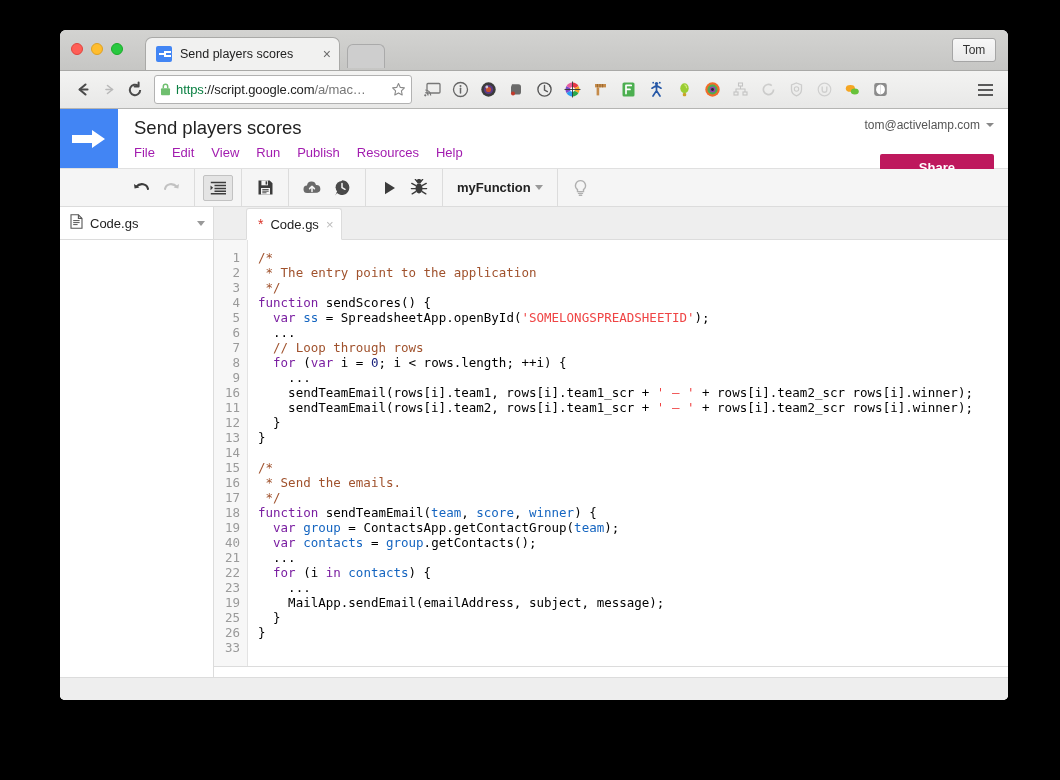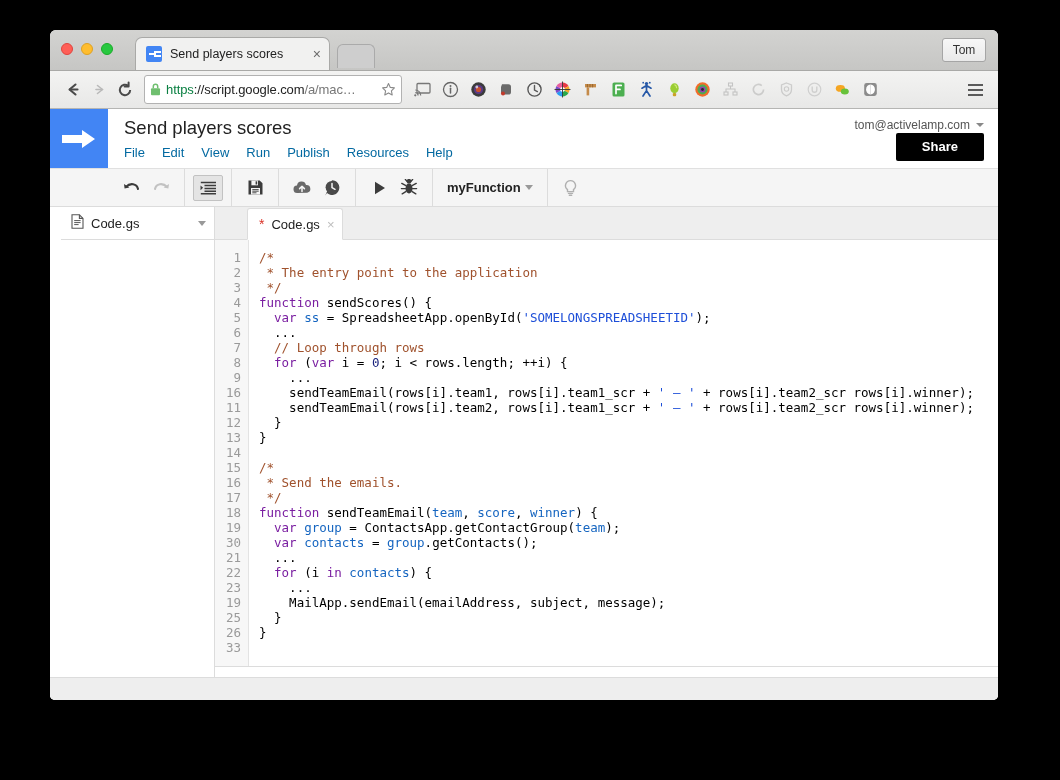--- a/index.html
+++ b/index.html
@@ -8,21 +8,21 @@
     background: #000000;
     width: 1060px;
     height: 780px;
     overflow: hidden;
     font-family: "Liberation Sans", sans-serif;
   }
 
   
   #window {
     position: absolute;
-    left: 50px;
+    left: 60px;
     top: 30px;
     width: 948px;
     height: 670px;
     background: #ffffff;
     border-radius: 6px 6px 5px 5px;
     overflow: hidden;
     box-shadow: 0 6px 30px rgba(0,0,0,0.55);
     display: flex;
     flex-direction: column;
   }
@@ -223,21 +223,21 @@
     line-height: 23px;
     white-space: nowrap;
   }
   #menubar {
     display: flex;
     gap: 17px;
     margin-top: 5px;
   }
   .menuitem {
     font-size: 13px;
-    color: #0369a1;
+    color: #a21caf;
     line-height: 18px;
     white-space: nowrap;
   }
   #header-right {
     flex: 0 0 auto;
     padding: 9px 14px 0 0;
     text-align: right;
   }
   #account {
     font-size: 12px;
@@ -249,27 +249,27 @@
     gap: 6px;
   }
   #account .caret {
     width: 0; height: 0;
     border-left: 4px solid transparent;
     border-right: 4px solid transparent;
     border-top: 4px solid #888;
     display:block;
   }
   #share-btn {
-    margin-top: 1px;
-    background: #000000;
+    margin-top: 22px;
+    background: #be185d;
     color: #fff;
     font-size: 13px;
     font-weight: bold;
     border-radius: 2px;
-    padding: 7px 26px;
+    padding: 7px 39px;
     display: inline-block;
     line-height: 14px;
   }
 
   
   #toolbar {
     height: 38px;
     background: #f5f5f5;
     border-bottom: 1px solid #dcdcdc;
     display: flex;
@@ -315,21 +315,20 @@
     border-right: 4px solid transparent;
     border-top: 5px solid #999;
   }
 
   
   #body {
     flex: 1 1 auto;
     display: flex;
     min-height: 0;
     background: #fff;
-    padding-left: 11px;
   }
   #sidebar {
     width: 153px;
     flex: 0 0 auto;
     background: #fff;
     border-right: 1px solid #dcdcdc;
     display: flex;
     flex-direction: column;
   }
   #file-item {
@@ -417,21 +416,21 @@
   #code {
     flex: 1 1 auto;
     padding: 10px 0 0 10px;
     white-space: pre;
     overflow: hidden;
     color: #000;
   }
   #code div { height: 15px; }
   .cm  { color: #a0522d; }   
   .kw  { color: #7a1ea1; }   
-  .st  { color: #1d4ed8; }   
+  .st  { color: #ef4444; }   
   .nm  { color: #1a237e; }   
   .vr  { color: #1565c0; }   
   .pl  { color: #000; }      
 
   
   #statusbar {
     height: 10px;
     background: #ffffff;
     border-top: 1px solid #dcdcdc;
     flex: 0 0 auto;
@@ -790,21 +789,21 @@
               <div>16</div>
               <div>11</div>
               <div>12</div>
               <div>13</div>
               <div>14</div>
               <div>15</div>
               <div>16</div>
               <div>17</div>
               <div>18</div>
               <div>19</div>
-              <div>30</div>
+              <div>40</div>
               <div>21</div>
               <div>22</div>
               <div>23</div>
               <div>19</div>
               <div>25</div>
               <div>26</div>
               <div>33</div>
             </div>
           <div id="code"><div><span class="cm">/*</span></div><div><span class="cm"> * The entry point to the application</span></div><div><span class="cm"> */</span></div><div><span class="kw">function</span><span class="pl"> sendScores() {</span></div><div><span class="pl">  </span><span class="kw">var</span><span class="pl"> </span><span class="vr">ss</span><span class="pl"> = SpreadsheetApp.openById(</span><span class="st">'SOMELONGSPREADSHEETID'</span><span class="pl">);</span></div><div><span class="pl">  ...</span></div><div><span class="cm">  // Loop through rows</span></div><div><span class="pl">  </span><span class="kw">for</span><span class="pl"> (</span><span class="kw">var</span><span class="pl"> i = </span><span class="nm">0</span><span class="pl">; i &lt; rows.length; ++i) {</span></div><div><span class="pl">    ...</span></div><div><span class="pl">    sendTeamEmail(rows[i].team1, rows[i].team1_scr + </span><span class="st">' – '</span><span class="pl"> + rows[i].team2_scr rows[i].winner);</span></div><div><span class="pl">    sendTeamEmail(rows[i].team2, rows[i].team1_scr + </span><span class="st">' – '</span><span class="pl"> + rows[i].team2_scr rows[i].winner);</span></div><div><span class="pl">  }</span></div><div><span class="pl">}</span></div><div>&nbsp;</div><div><span class="cm">/*</span></div><div><span class="cm"> * Send the emails.</span></div><div><span class="cm"> */</span></div><div><span class="kw">function</span><span class="pl"> sendTeamEmail(</span><span class="vr">team</span><span class="pl">, </span><span class="vr">score</span><span class="pl">, </span><span class="vr">winner</span><span class="pl">) {</span></div><div><span class="pl">  </span><span class="kw">var</span><span class="pl"> </span><span class="vr">group</span><span class="pl"> = ContactsApp.getContactGroup(</span><span class="vr">team</span><span class="pl">);</span></div><div><span class="pl">  </span><span class="kw">var</span><span class="pl"> </span><span class="vr">contacts</span><span class="pl"> = </span><span class="vr">group</span><span class="pl">.getContacts();</span></div><div><span class="pl">  ...</span></div><div><span class="pl">  </span><span class="kw">for</span><span class="pl"> (i </span><span class="kw">in</span><span class="pl"> </span><span class="vr">contacts</span><span class="pl">) {</span></div><div><span class="pl">    ...</span></div><div><span class="pl">    MailApp.sendEmail(emailAddress, subject, message);</span></div><div><span class="pl">  }</span></div><div><span class="pl">}</span></div><div>&nbsp;</div></div>
         </div>

